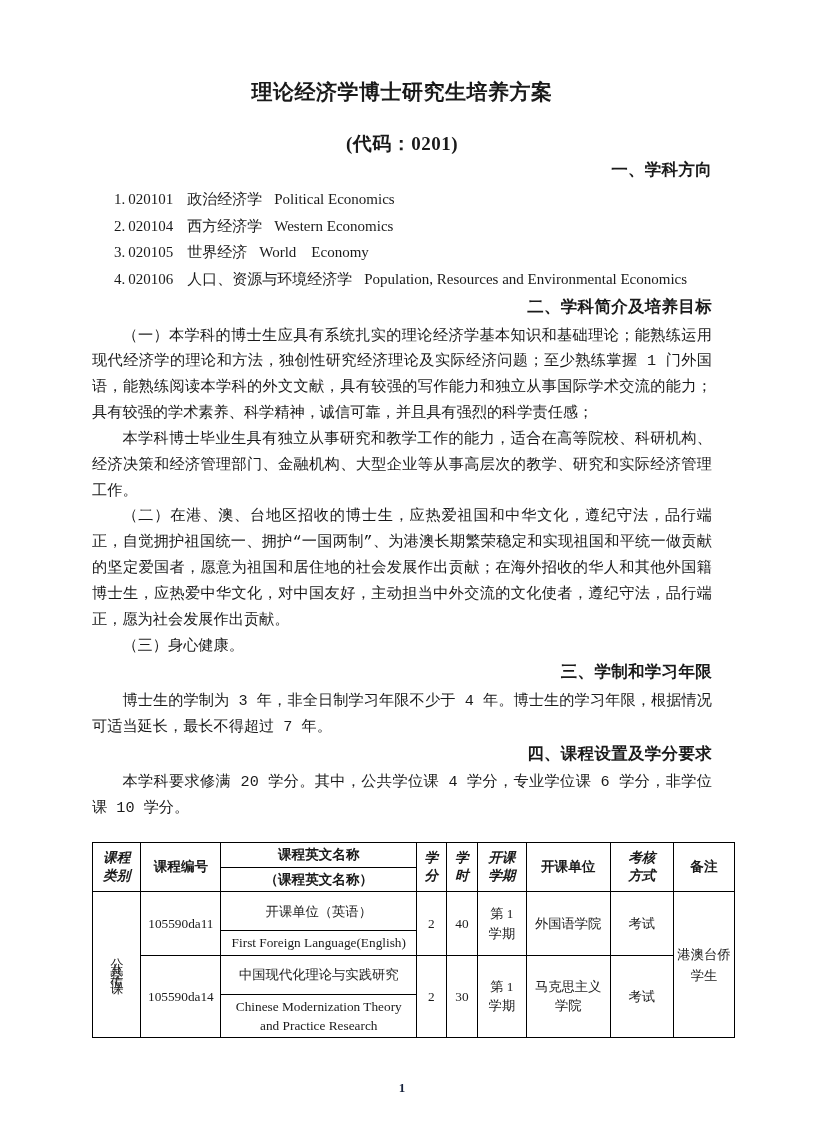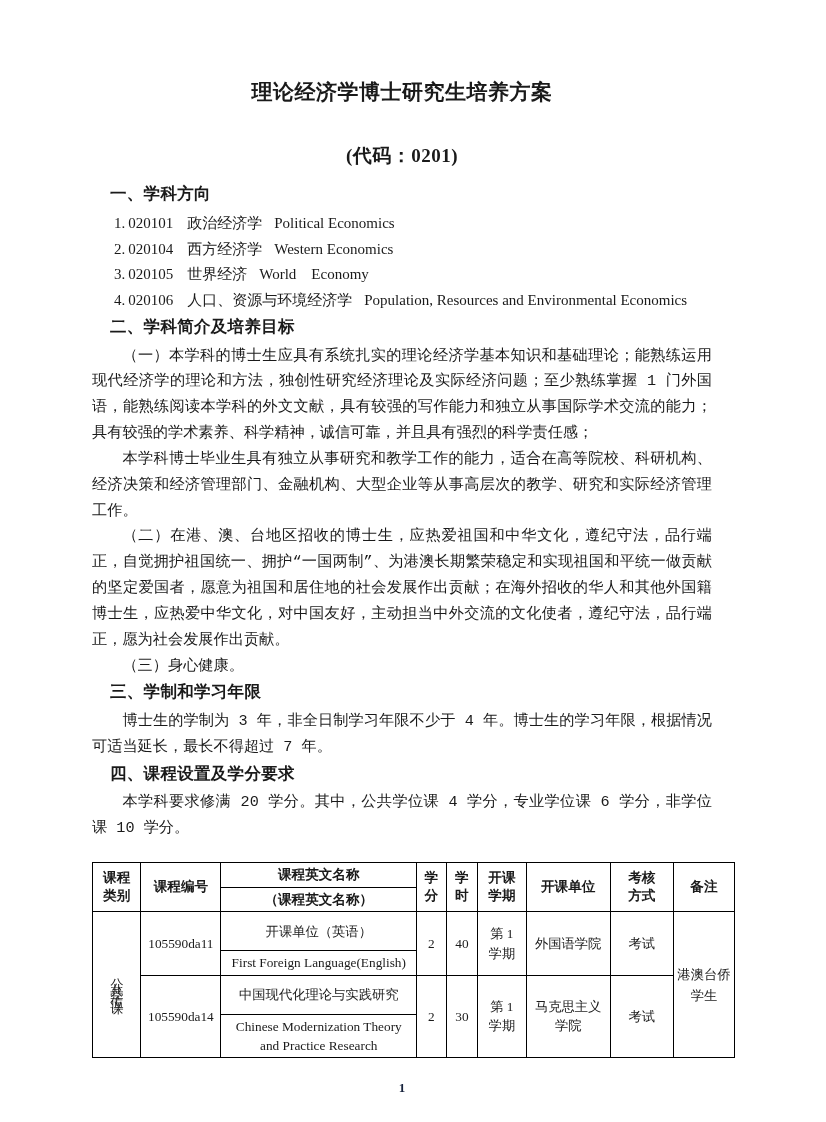--- a/index.html
+++ b/index.html
@@ -27,56 +27,57 @@
     font-weight: bold;
     letter-spacing: 0.5px;
     margin: 0;
     padding-top: 80px;
     line-height: 1.2;
   }
   .doc-subtitle {
     text-align: center;
     font-size: 19px;
     font-weight: bold;
-    margin: 12px;
+    margin: 0;
     padding-top: 26px;
     letter-spacing: 0.5px;
   }
 
   
   .content {
     padding: 0 92px 0 92px;
   }
 
   
   h2.section-h {
     font-size: 16.5px;
     font-weight: bold;
     margin: 0;
     padding: 0 0 4px 18px;
     line-height: 1.55;
     letter-spacing: 0.3px;
+    text-align: right;
   }
   .sec-gap-1 { margin-top: 66px; }
   .sec-gap   { margin-top: 19px; }
 
   
   ol.dir-list {
     list-style: none;
     margin: 0;
     padding: 0 0 0 22px;
   }
   ol.dir-list li {
     font-size: 15px;
     line-height: 1.72;
     white-space: nowrap;
   }
   .dir-num { }
   .dir-code { padding-left: 3px; }
-  .dir-cn { padding-left: 14px; }
+  .dir-cn { padding-left: 14px; font-family: Liberation Mono, monospace; }
   .dir-en { padding-left: 12px; }
 
   
   p.para {
     font-size: 15.2px;
     line-height: 1.70;
     margin: 0;
     text-align: justify;
     text-justify: inter-ideograph;
     text-indent: 2em;
@@ -108,21 +109,21 @@
   .col-cat  { width: 46px; }
   .col-code { width: 76px; }
   .col-name { width: 186px; }
   .col-cr   { width: 28px; }
   .col-hr   { width: 30px; }
   .col-term { width: 46px; }
   .col-unit { width: 80px; }
   .col-exam { width: 60px; }
   .col-rem  { width: 58px; }
 
-  .th-stack { line-height: 1.35; }
+  .th-stack { line-height: 1.35; font-style: italic; }
   .cell-name-cn { height: 34px; }
   .cell-name-en { font-size: 12.6px; line-height: 1.42; }
 
   .vert-text {
     writing-mode: vertical-rl;
     text-orientation: upright;
     letter-spacing: 6px;
     display: inline-block;
     line-height: 1;
   }

